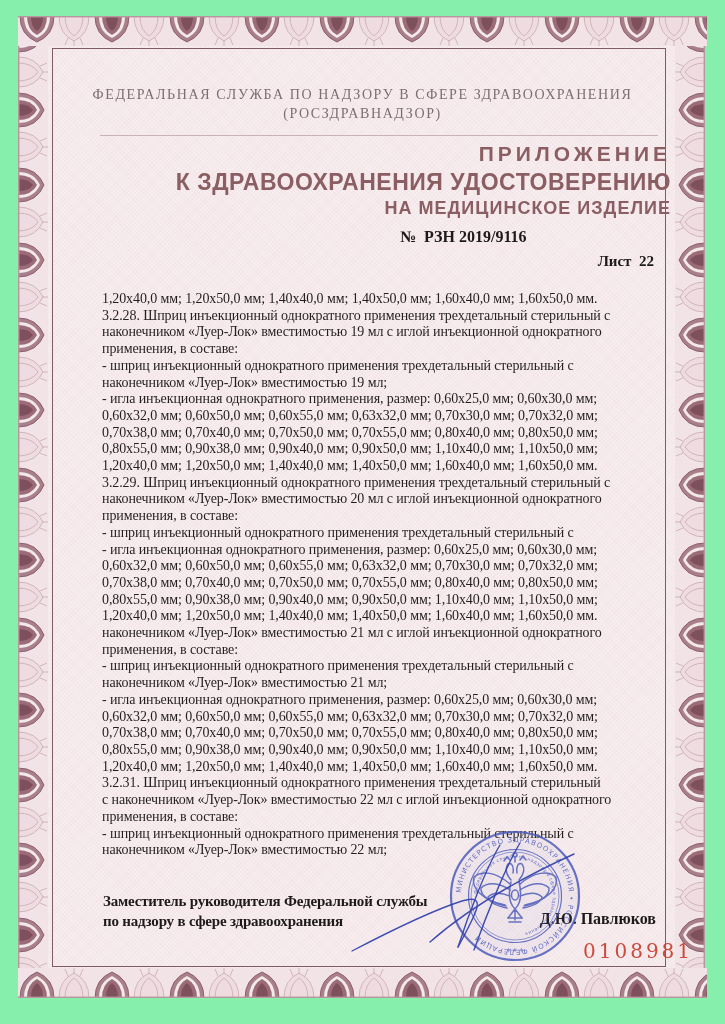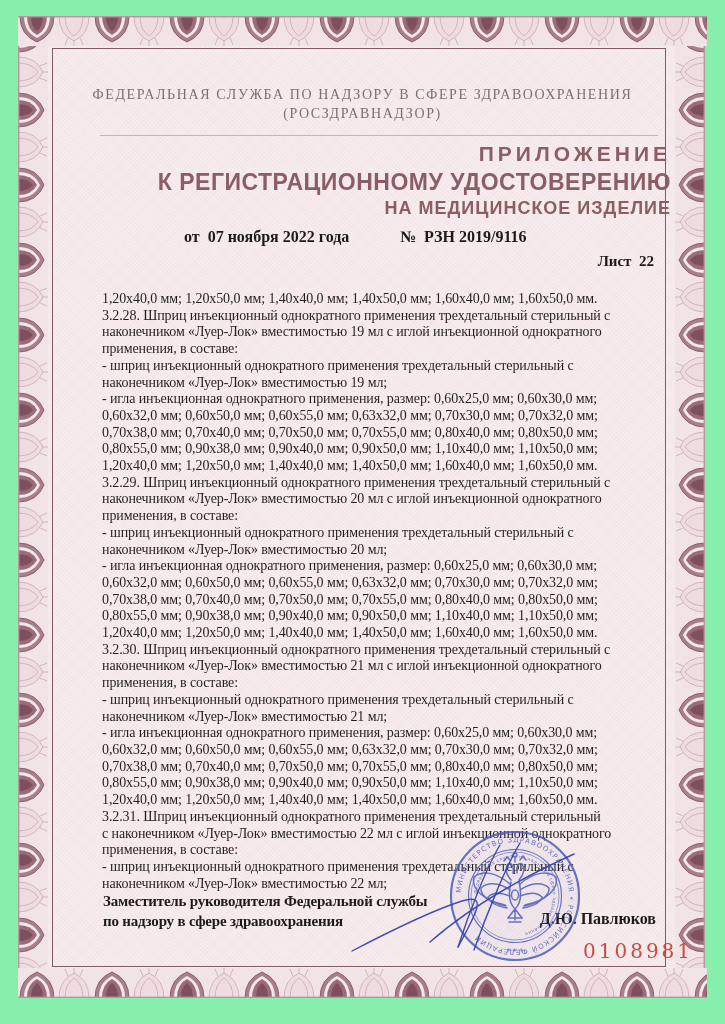--- a/index.html
+++ b/index.html
@@ -102,50 +102,47 @@
   <div class="texture"></div>
   <div class="frame"></div>
 
   <div class="txt agency">
     <div>ФЕДЕРАЛЬНАЯ СЛУЖБА ПО НАДЗОРУ В СФЕРЕ ЗДРАВООХРАНЕНИЯ</div>
     <div>(РОСЗДРАВНАДЗОР)</div>
   </div>
   <div class="rule"></div>
 
   <div class="txt title t1">ПРИЛОЖЕНИЕ</div>
-  <div class="txt title t2">К РЕГИСТРАЦИОННОМУ УДОСТОВЕРЕНИЮ</div>
+  <div class="txt title t2">К ЗДРАВООХРАНЕНИЯ УДОСТОВЕРЕНИЮ</div>
   <div class="txt title t3">НА МЕДИЦИНСКОЕ ИЗДЕЛИЕ</div>
 
-  <div class="txt meta-date">от  07 ноября 2022 года</div>
   <div class="txt meta-num">№  РЗН 2019/9116</div>
   <div class="txt sheet">Лист  22</div>
 
   <div class="txt body">
       <div class="bline">1,20х40,0 мм; 1,20х50,0 мм; 1,40х40,0 мм; 1,40х50,0 мм; 1,60х40,0 мм; 1,60х50,0 мм.</div>
       <div class="bline">3.2.28. Шприц инъекционный однократного применения трехдетальный стерильный с</div>
       <div class="bline">наконечником «Луер-Лок» вместимостью 19 мл с иглой инъекционной однократного</div>
       <div class="bline">применения, в составе:</div>
       <div class="bline">- шприц инъекционный однократного применения трехдетальный стерильный с</div>
       <div class="bline">наконечником «Луер-Лок» вместимостью 19 мл;</div>
       <div class="bline">- игла инъекционная однократного применения, размер: 0,60х25,0 мм; 0,60х30,0 мм;</div>
       <div class="bline">0,60х32,0 мм; 0,60х50,0 мм; 0,60х55,0 мм; 0,63х32,0 мм; 0,70х30,0 мм; 0,70х32,0 мм;</div>
       <div class="bline">0,70х38,0 мм; 0,70х40,0 мм; 0,70х50,0 мм; 0,70х55,0 мм; 0,80х40,0 мм; 0,80х50,0 мм;</div>
       <div class="bline">0,80х55,0 мм; 0,90х38,0 мм; 0,90х40,0 мм; 0,90х50,0 мм; 1,10х40,0 мм; 1,10х50,0 мм;</div>
       <div class="bline">1,20х40,0 мм; 1,20х50,0 мм; 1,40х40,0 мм; 1,40х50,0 мм; 1,60х40,0 мм; 1,60х50,0 мм.</div>
       <div class="bline">3.2.29. Шприц инъекционный однократного применения трехдетальный стерильный с</div>
       <div class="bline">наконечником «Луер-Лок» вместимостью 20 мл с иглой инъекционной однократного</div>
       <div class="bline">применения, в составе:</div>
       <div class="bline">- шприц инъекционный однократного применения трехдетальный стерильный с</div>
-      <div class="bline">наконечником «Луер-Лок» вместимостью 20 мл;</div>
       <div class="bline">- игла инъекционная однократного применения, размер: 0,60х25,0 мм; 0,60х30,0 мм;</div>
       <div class="bline">0,60х32,0 мм; 0,60х50,0 мм; 0,60х55,0 мм; 0,63х32,0 мм; 0,70х30,0 мм; 0,70х32,0 мм;</div>
       <div class="bline">0,70х38,0 мм; 0,70х40,0 мм; 0,70х50,0 мм; 0,70х55,0 мм; 0,80х40,0 мм; 0,80х50,0 мм;</div>
       <div class="bline">0,80х55,0 мм; 0,90х38,0 мм; 0,90х40,0 мм; 0,90х50,0 мм; 1,10х40,0 мм; 1,10х50,0 мм;</div>
       <div class="bline">1,20х40,0 мм; 1,20х50,0 мм; 1,40х40,0 мм; 1,40х50,0 мм; 1,60х40,0 мм; 1,60х50,0 мм.</div>
-      <div class="bline">3.2.30. Шприц инъекционный однократного применения трехдетальный стерильный с</div>
       <div class="bline">наконечником «Луер-Лок» вместимостью 21 мл с иглой инъекционной однократного</div>
       <div class="bline">применения, в составе:</div>
       <div class="bline">- шприц инъекционный однократного применения трехдетальный стерильный с</div>
       <div class="bline">наконечником «Луер-Лок» вместимостью 21 мл;</div>
       <div class="bline">- игла инъекционная однократного применения, размер: 0,60х25,0 мм; 0,60х30,0 мм;</div>
       <div class="bline">0,60х32,0 мм; 0,60х50,0 мм; 0,60х55,0 мм; 0,63х32,0 мм; 0,70х30,0 мм; 0,70х32,0 мм;</div>
       <div class="bline">0,70х38,0 мм; 0,70х40,0 мм; 0,70х50,0 мм; 0,70х55,0 мм; 0,80х40,0 мм; 0,80х50,0 мм;</div>
       <div class="bline">0,80х55,0 мм; 0,90х38,0 мм; 0,90х40,0 мм; 0,90х50,0 мм; 1,10х40,0 мм; 1,10х50,0 мм;</div>
       <div class="bline">1,20х40,0 мм; 1,20х50,0 мм; 1,40х40,0 мм; 1,40х50,0 мм; 1,60х40,0 мм; 1,60х50,0 мм.</div>
       <div class="bline">3.2.31. Шприц инъекционный однократного применения трехдетальный стерильный</div>

